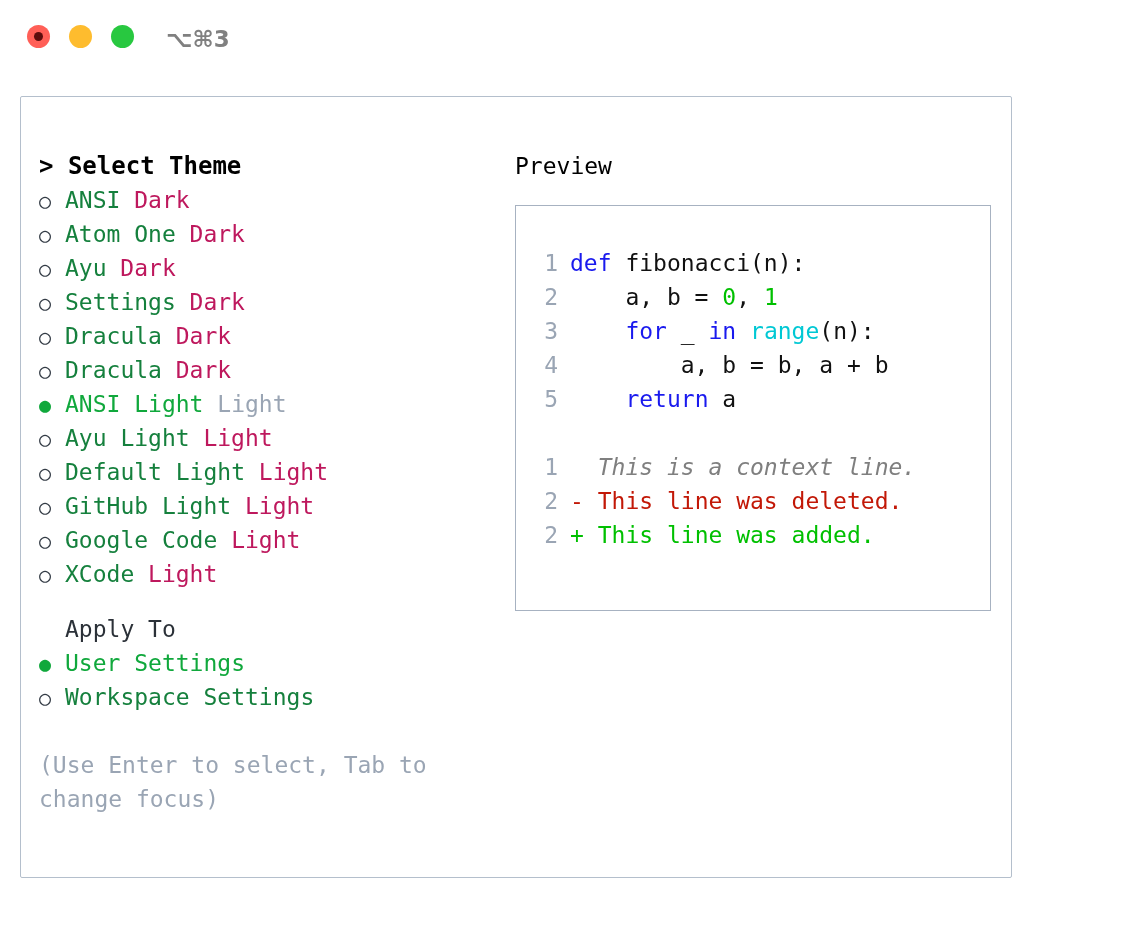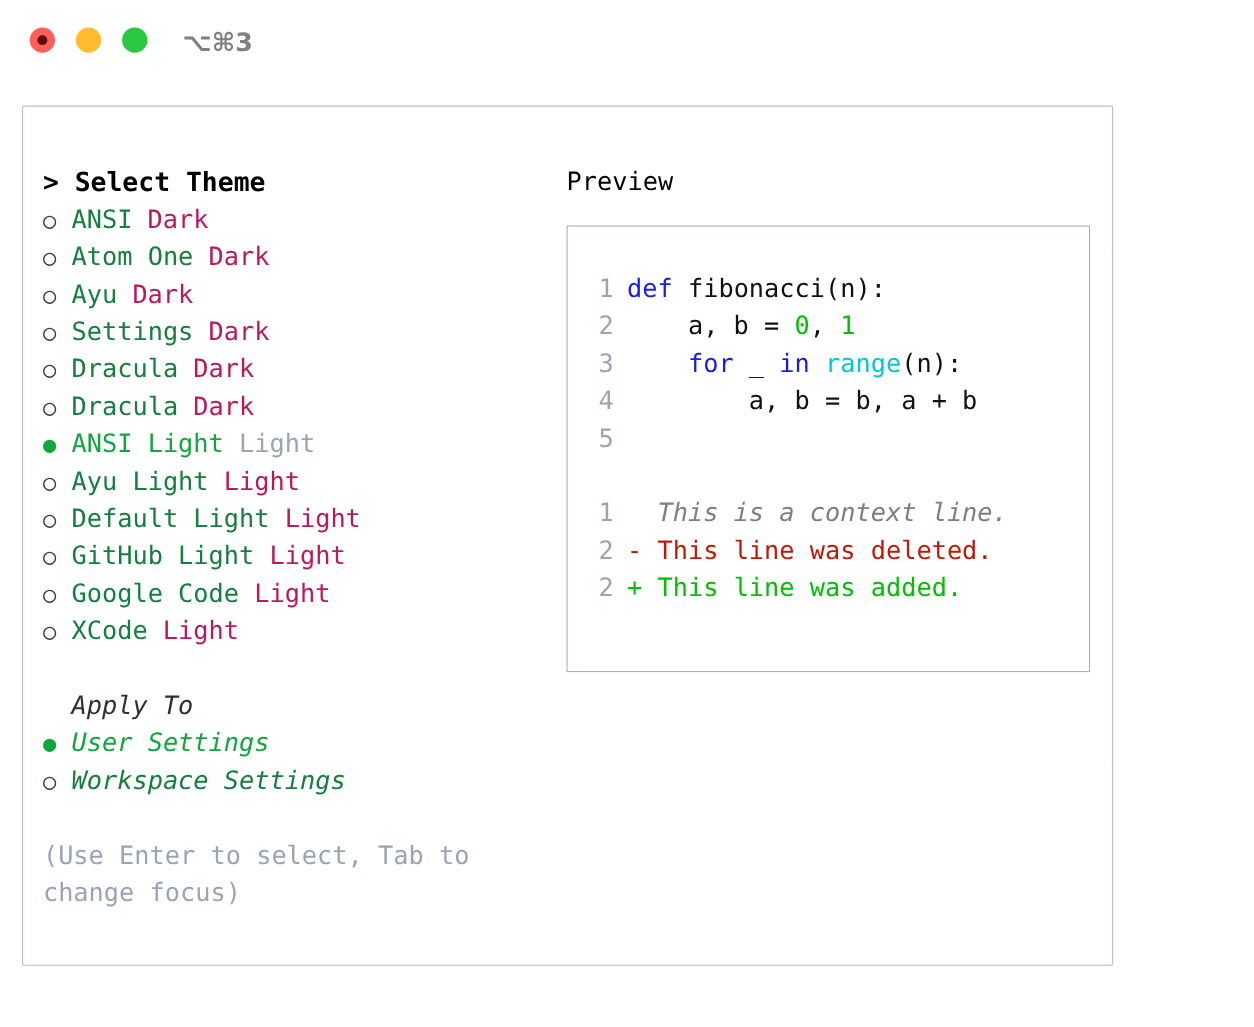--- a/index.html
+++ b/index.html
@@ -134,22 +134,21 @@
   }
   .theme-item.selected .theme-name { color: #10a83c; }
   .theme-tag {
     color: #be185d;
     margin-left: 0.6em;
   }
   .theme-item.selected .theme-tag { color: #9aa5b4; }
 
   
   .applyto-block {
-    margin-top: 34px;
-    font-style: italic;
+    margin-top: 21px;
   }
   .applyto-heading {
     font-size: 23px;
     color: #2b3138;
     line-height: 34px;
     padding-left: 26px;
     white-space: pre;
   }
   .apply-list {
     margin: 0;
@@ -267,21 +266,21 @@
       </div>
 
       <div class="col-right">
         <div class="preview-heading">Preview</div>
         <div class="preview-box">
           <div class="code">
               <div class="code-line"><span class="lineno">1</span><span class="code-text"><span class="tok-kw">def </span><span class="tok-plain">fibonacci(n):</span></span></div>
               <div class="code-line"><span class="lineno">2</span><span class="code-text"><span class="tok-plain">    a, b = </span><span class="tok-num">0</span><span class="tok-plain">, </span><span class="tok-num">1</span></span></div>
               <div class="code-line"><span class="lineno">3</span><span class="code-text"><span class="tok-plain">    </span><span class="tok-kw">for</span><span class="tok-plain"> _ </span><span class="tok-kw">in</span><span class="tok-plain"> </span><span class="tok-fn">range</span><span class="tok-plain">(n):</span></span></div>
               <div class="code-line"><span class="lineno">4</span><span class="code-text"><span class="tok-plain">        a, b = b, a + b</span></span></div>
-              <div class="code-line"><span class="lineno">5</span></div>
+              <div class="code-line"><span class="lineno">5</span><span class="code-text"><span class="tok-plain">    </span><span class="tok-kw">return</span><span class="tok-plain"> a</span></span></div>
               <div class="diff-gap"></div>
               <div class="code-line"><span class="lineno">1</span><span class="diff-context"> </span><span class="diff-context code-text"> This is a context line.</span></div>
               <div class="code-line"><span class="lineno">2</span><span class="diff-del">-</span><span class="diff-del code-text"> This line was deleted.</span></div>
               <div class="code-line"><span class="lineno">2</span><span class="diff-add">+</span><span class="diff-add code-text"> This line was added.</span></div>
             </div>
         </div>
       </div>
 
     </div>
   </div>

